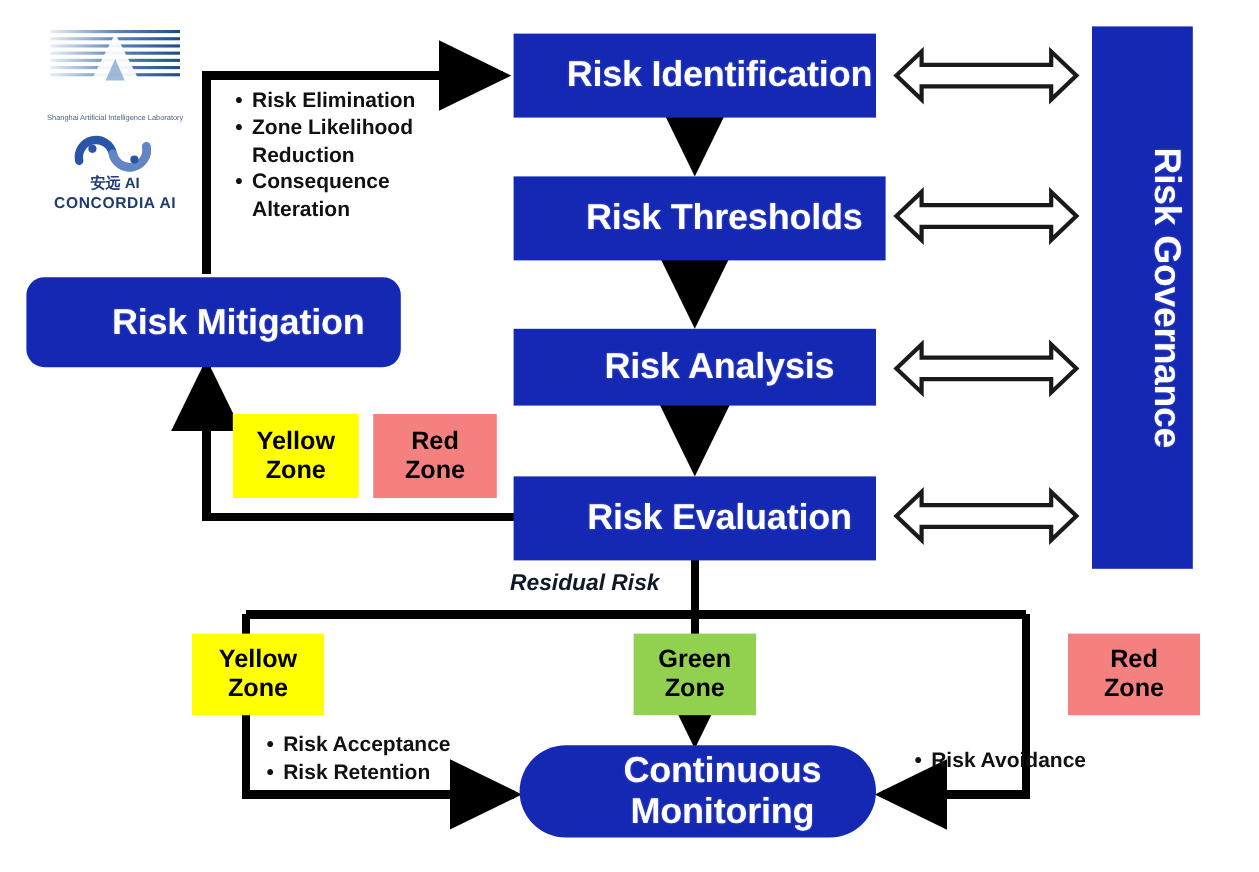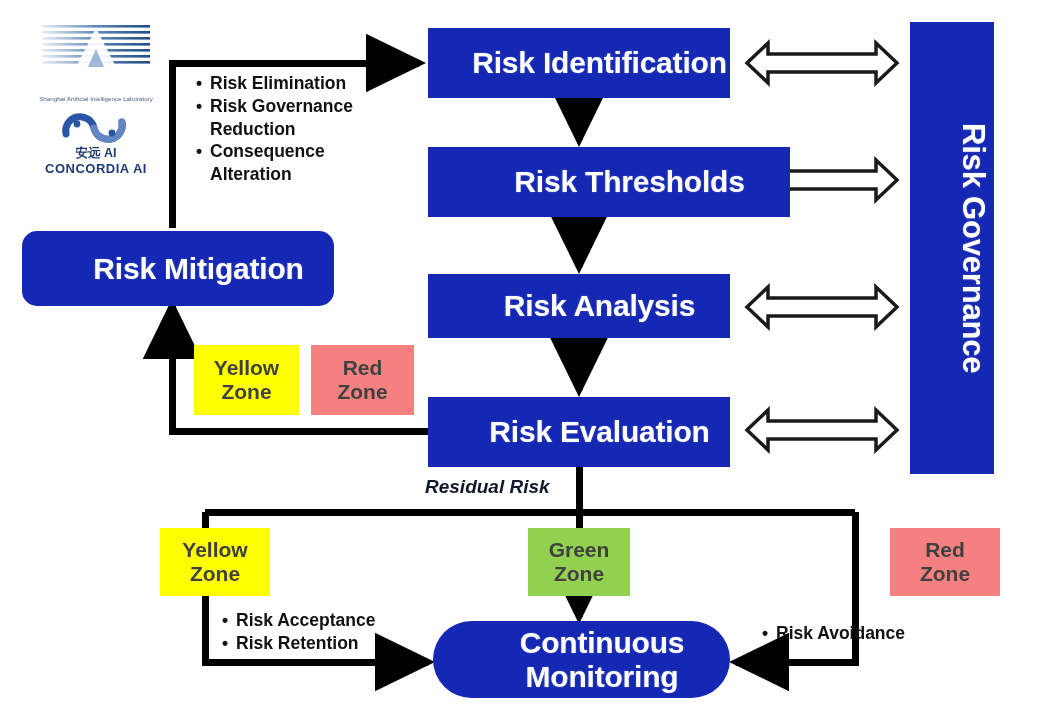--- a/index.html
+++ b/index.html
@@ -17,21 +17,21 @@
     text-align:center;
     letter-spacing:-0.2px;
     text-shadow:0 0 2px rgba(255,255,255,.25);
     padding-left:41px;
   }
   .pbox.rounded{border-radius:44px;line-height:1.12;}
 
   
   .zone{
     display:flex;align-items:center;justify-content:center;
-    text-align:center;font-weight:bold;color:#404040;line-height:1.12;
+    text-align:center;font-weight:bold;color:#000000;line-height:1.12;
   }
   .zone.yellow{background:#FFFF00;}
   .zone.red{background:#F58080;}
   .zone.green{background:#92D050;}
 
   
   .bullets{font-weight:bold;color:#111;line-height:1.30;}
   .bullets .li{display:flex;}
   .bullets .dot{width:14px;flex:0 0 14px;}
   .bullets .txt{flex:1;}
@@ -139,31 +139,31 @@
     <div class="abs logo-ca-en" style="left:0px;top:139px;width:156px;font-size:13px;text-align:center;">CONCORDIA AI</div>
   </div>
 
   <div class="abs bullets" style="left:196px;top:72px;width:205px;font-size:17.5px;">
     <div class="li">
       <span class="dot">•</span>
       <span class="txt">Risk Elimination</span>
     </div>
     <div class="li">
       <span class="dot">•</span>
-      <span class="txt">Risk Governance Reduction</span>
+      <span class="txt">Zone Likelihood Reduction</span>
     </div>
     <div class="li">
       <span class="dot">•</span>
       <span class="txt">Consequence Alteration</span>
     </div>
   </div>
 
   <div class="abs pbox" style="left:428px;top:28px;width:302px;height:70px;font-size:30px;">Risk Identification</div>
 
-  <div class="abs pbox" style="left:428px;top:147px;width:362px;height:70px;font-size:30px;">Risk Thresholds</div>
+  <div class="abs pbox" style="left:428px;top:147px;width:310px;height:70px;font-size:30px;">Risk Thresholds</div>
 
   <div class="abs pbox" style="left:428px;top:274px;width:302px;height:64px;font-size:30px;">Risk Analysis</div>
 
   <div class="abs pbox" style="left:428px;top:397px;width:302px;height:70px;font-size:30px;">Risk Evaluation</div>
 
   <div class="abs pbox" style="left:22px;top:231px;width:312px;height:75px;font-size:30px;border-radius:15px;">Risk Mitigation</div>
 
   <div class="abs pbox" style="left:910px;top:22px;width:84px;height:452px;font-size:31px;">
     <span class="vtext">Risk Governance</span>
   </div>

